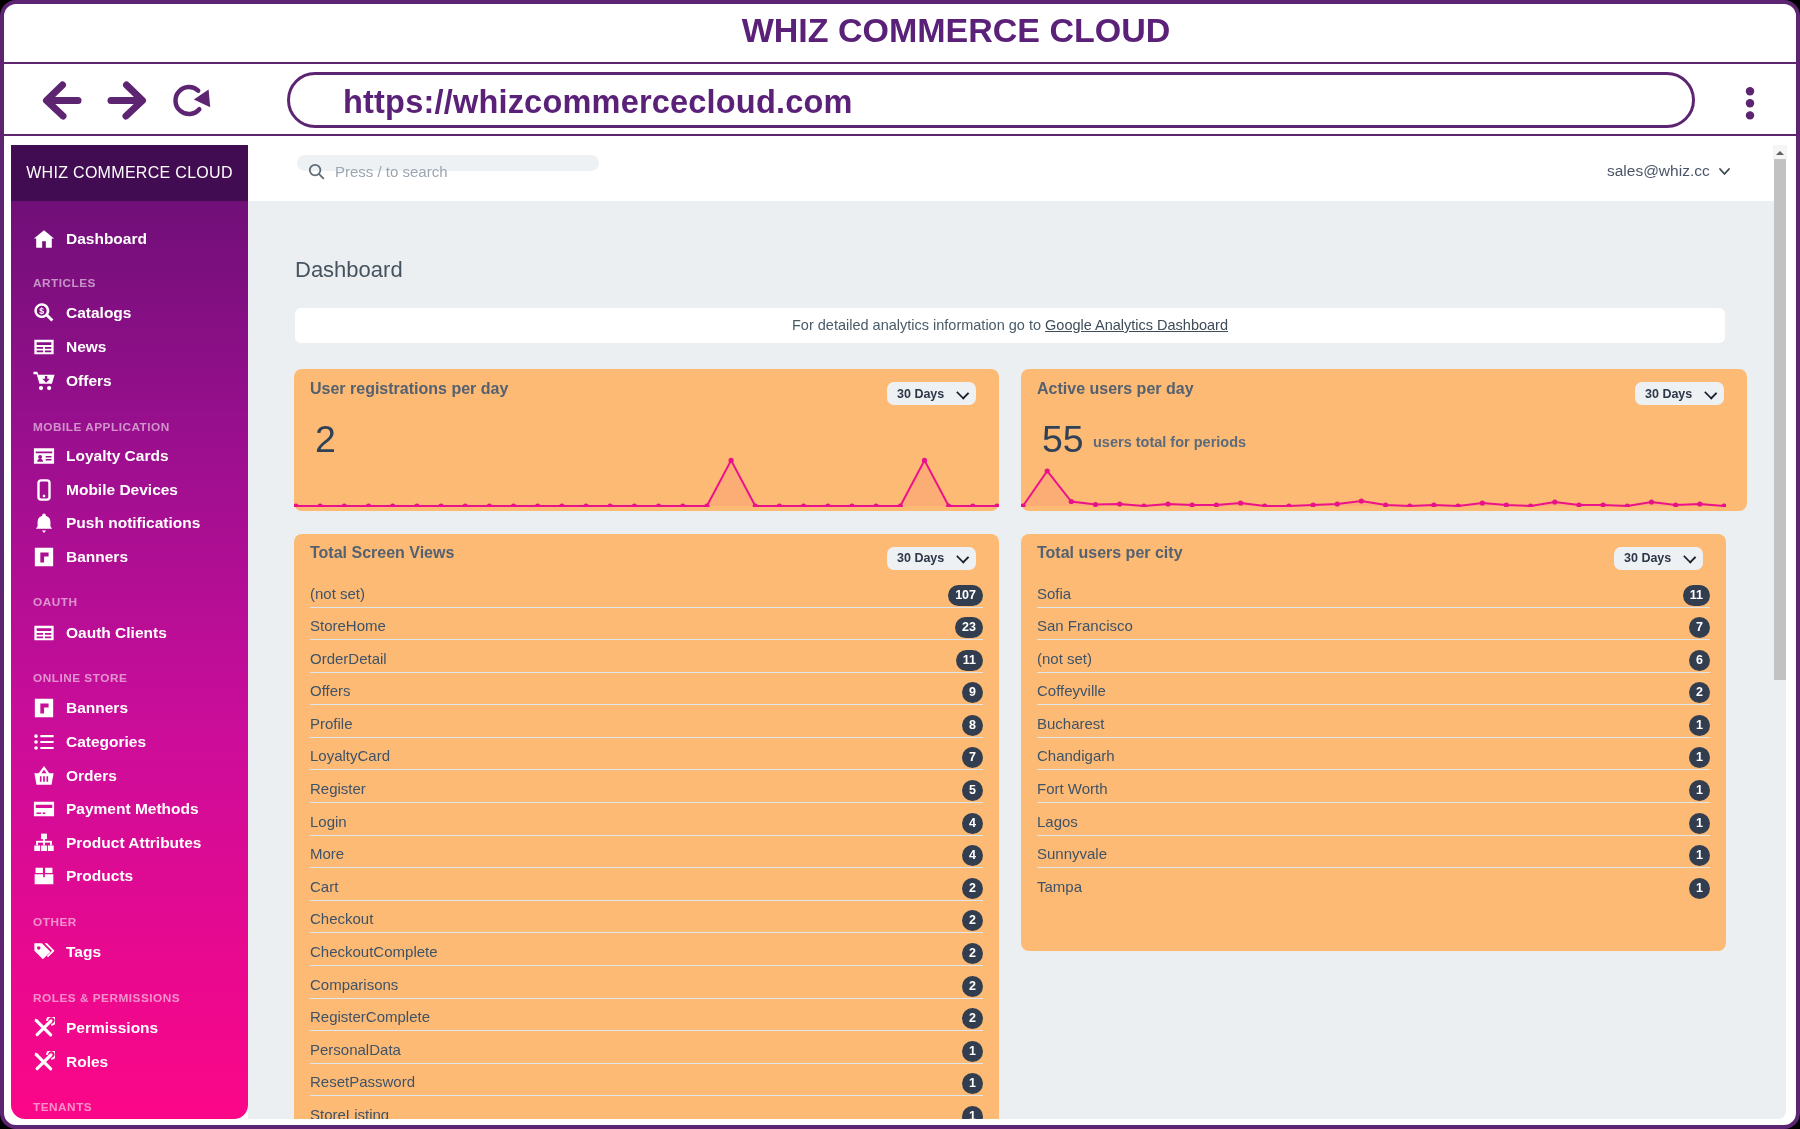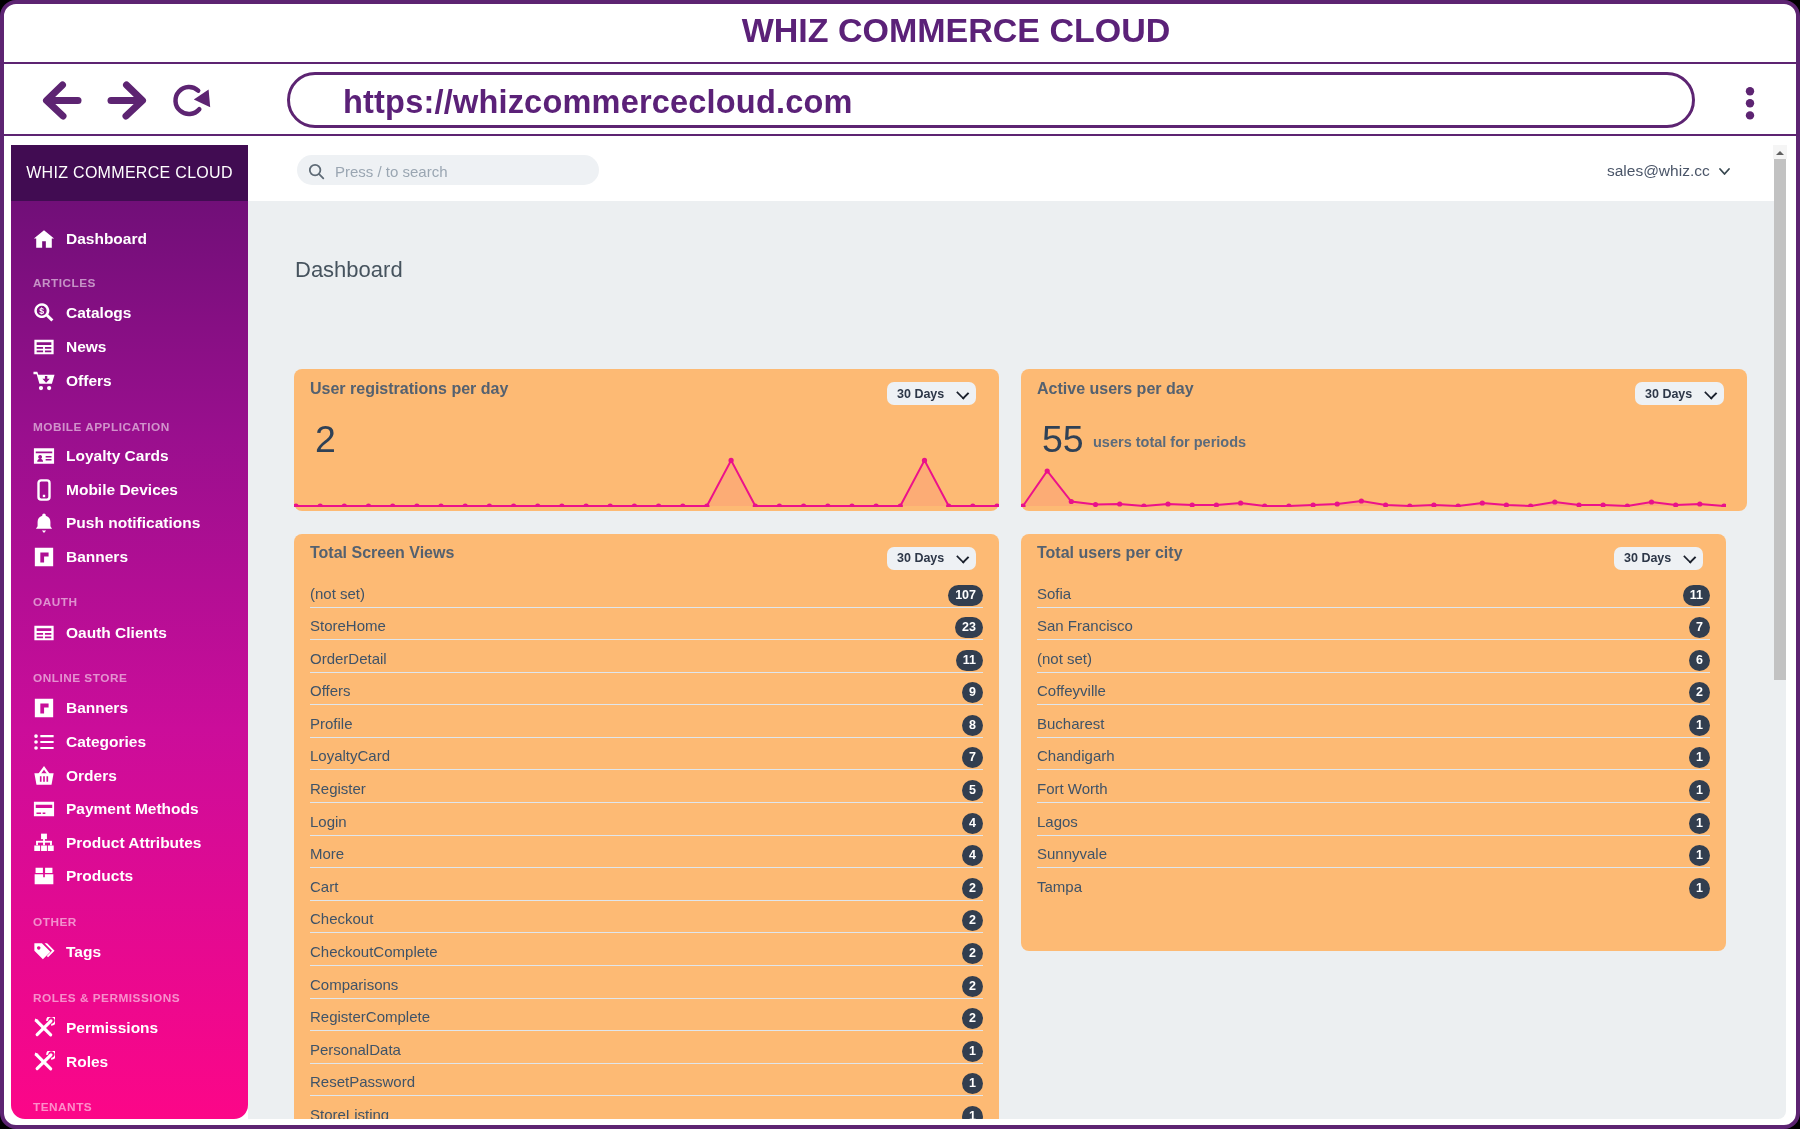--- a/index.html
+++ b/index.html
@@ -14,21 +14,21 @@
   .urlbar .u { position:absolute; left:53px; top:9px; font-size:32.5px; font-weight:bold; color:#5b2178; letter-spacing:0.2px; }
   .app { position:absolute; left:0; top:131.5px; width:1792px; height:985.5px; }
   .sidebar { position:absolute; left:7px; top:9.5px; width:237px; height:974px; border-radius:0 0 14px 14px; background:linear-gradient(180deg,#670f73 0%,#9a0f8e 30%,#cb0d9a 60%,#fc0688 100%); overflow:hidden; }
   .sb-head { position:absolute; left:0; top:0; width:237px; height:56px; background:#410c52; color:#fff; font-size:16px; text-align:center; line-height:56px; letter-spacing:0.3px; }
   .mi { position:absolute; left:0; width:237px; height:24px; color:#fff; }
   .mi .ic { position:absolute; left:22px; top:1px; width:22px; height:22px; }
   .mi .tx { position:absolute; left:55px; top:3px; font-size:15.5px; font-weight:600; }
   .sec { position:absolute; left:22px; width:200px; color:rgba(255,255,255,0.55); font-size:11.8px; font-weight:bold; letter-spacing:0.5px; }
   .main { position:absolute; left:244px; top:0; width:1538px; height:985px; }
   .topbar { position:absolute; left:0; top:0; width:100%; height:65.5px; background:#fff; }
-  .search { position:absolute; left:49px; top:19.5px; width:302px; height:30px; background:#eef1f4; border-radius:17px; }
+  .search { position:absolute; left:49px; top:19.5px; width:302px; height:16px; background:#eef1f4; border-radius:17px; }
   .search .ph { position:absolute; left:38px; top:8px; font-size:15px; color:#9aa6b2; }
   .user { position:absolute; right:59px; top:26px; font-size:15.5px; color:#4a5568;margin-left:8px; }
   .content { position:absolute; left:0; top:65.5px; width:1538px; height:918px; background:#eceff1; border-radius:0 0 8px 0; overflow:hidden; }
   .h1 { position:absolute; left:47px; top:56px; font-size:22px; color:#46535e; }
   .banner { position:absolute; left:47px; top:107px; width:1430px; height:35px; background:#fff; border-radius:6px; font-size:14.5px; color:#4a5b68; text-align:center; line-height:35px; }
   .banner a { color:#3e4c59; text-decoration:underline; }
   .card { position:absolute; background:#fdba74; border-radius:8px; }
   .card .ct { position:absolute; left:16px; top:10.5px; font-size:16px; font-weight:bold; color:#546170; }
   .sel { position:absolute; right:23px; top:13px; width:89px; height:23px; background:#eef1f4; border-radius:7px; font-size:12.5px; font-weight:600; color:#2d3748; }
   .sel span { position:absolute; left:10px; top:4.5px; }
@@ -231,20 +231,21 @@
           <span class="ph">Press / to search</span>
         </div>
         <div class="user">sales@whiz.cc
           <svg style="position:relative;top:2px;left:4px" width="13" height="13" viewBox="0 0 13 13">
               <path d="M2 4 L6.5 9 L11 4" stroke="#37474f" stroke-width="1.8" fill="none" stroke-linecap="round" stroke-linejoin="round"></path>
             </svg>
         </div>
       </div>
       <div class="content">
         <div class="h1">Dashboard</div>
+        <div class="banner">For detailed analytics information go to&nbsp;<a>Google Analytics Dashboard</a></div>
         <div class="card" style="left:46px;top:168px;width:705px;height:142px">
           <div class="ct">User registrations per day</div>
           <div class="sel">
               <span>30 Days</span>
             </div>
           <div class="bignum">2</div>
           <svg style="position:absolute;left:0;bottom:4px" width="705" height="67" viewBox="0 0 705 67">
               <polygon points="2,66 2.0,66.0 26.2,66.0 50.3,66.0 74.5,66.0 98.7,66.0 122.9,66.0 147.0,66.0 171.2,66.0 195.4,66.0 219.6,66.0 243.7,66.0 267.9,66.0 292.1,66.0 316.2,66.0 340.4,66.0 364.6,66.0 388.8,66.0 412.9,66.0 437.1,20.4 461.3,66.0 485.4,66.0 509.6,66.0 533.8,66.0 558.0,66.0 582.1,66.0 606.3,66.0 630.5,20.4 654.7,66.0 678.8,66.0 703.0,66.0 703,66" fill="rgba(236,18,138,0.08)"></polygon>
               <polyline points="2.0,66.0 26.2,66.0 50.3,66.0 74.5,66.0 98.7,66.0 122.9,66.0 147.0,66.0 171.2,66.0 195.4,66.0 219.6,66.0 243.7,66.0 267.9,66.0 292.1,66.0 316.2,66.0 340.4,66.0 364.6,66.0 388.8,66.0 412.9,66.0 437.1,20.4 461.3,66.0 485.4,66.0 509.6,66.0 533.8,66.0 558.0,66.0 582.1,66.0 606.3,66.0 630.5,20.4 654.7,66.0 678.8,66.0 703.0,66.0" stroke="#ec128a" stroke-width="2" fill="none"></polyline>
               <circle cx="2.0" cy="66.0" r="2.6" fill="#e9118a"></circle>

